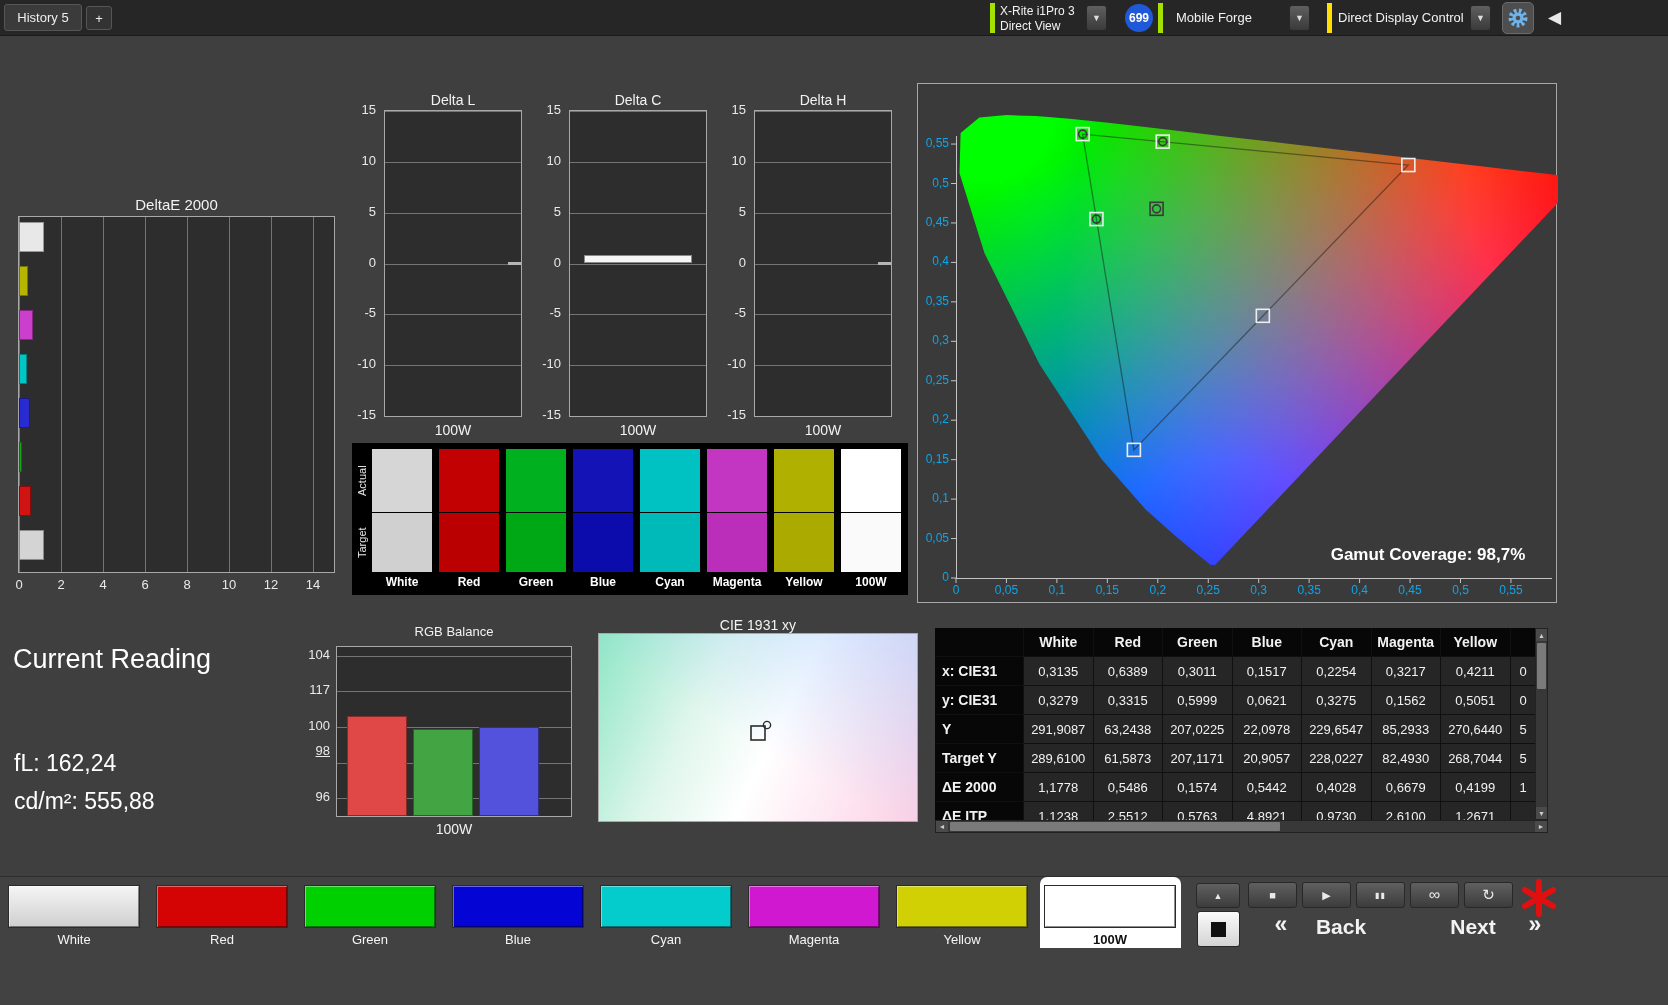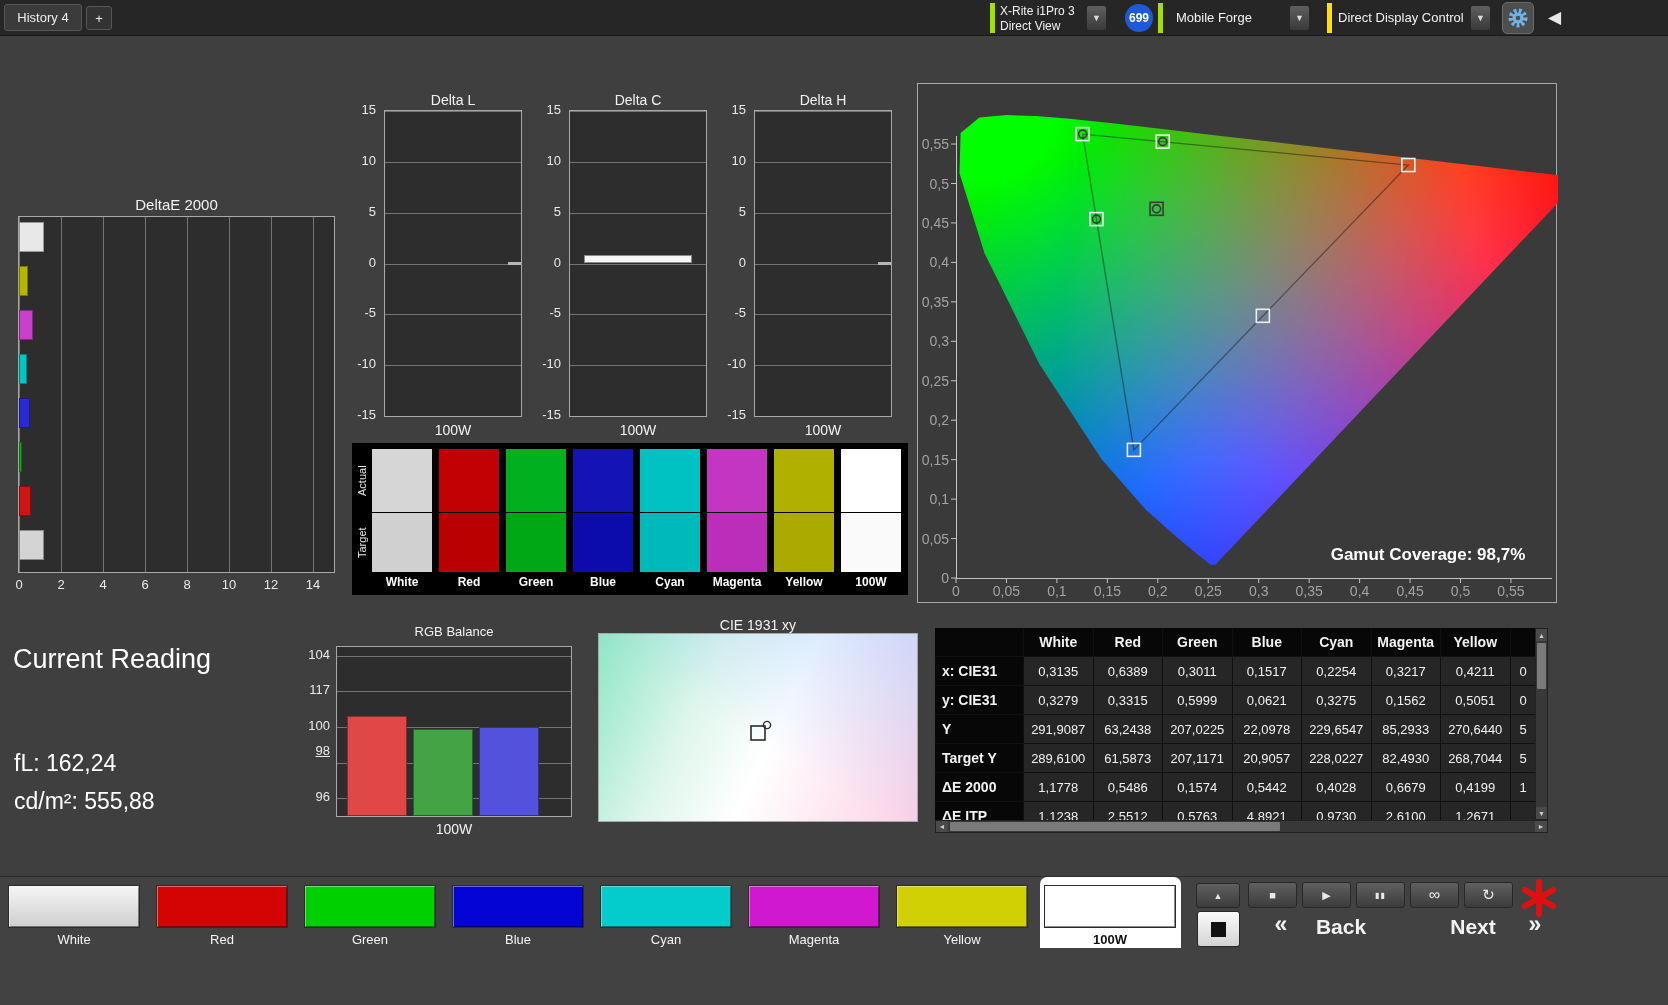--- a/index.html
+++ b/index.html
@@ -30,21 +30,21 @@
 .ylabels{position:absolute;width:36px}
 
 .compare{position:absolute;left:352px;top:443px;width:556px;height:152px;background:#000}
 .rot{position:absolute;left:3px;width:14px;color:#e8e8e8;font-size:11px;writing-mode:vertical-rl;transform:rotate(180deg);display:flex;align-items:center;justify-content:center}
 .cmp-swatch{position:absolute;width:60px}
 .cmp-label{position:absolute;width:60px;text-align:center;font-size:12px;font-weight:bold;color:#fff}
 
 .ciepanel{position:absolute;left:917px;top:83px;width:640px;height:520px;background:#3a3a3a;border:1px solid #a8a8a8}
 .cie-title{position:absolute;left:0;right:0;top:6px;text-align:center;font-size:13px;color:#f0f0f0}
 .coverage{position:absolute;left:390px;top:461px;width:240px;text-align:center;font-size:17px;font-weight:bold;color:#fff}
-.cielab{position:absolute;font-size:14px;color:#a3a3a3}
+.cielab{position:absolute;font-size:12px;color:#0ea5e9}
 
 .cie1931panel{position:absolute;left:0;top:16px;width:320px;height:189px;border:1px solid #a8a8a8;
  background:linear-gradient(to bottom left, rgba(150,195,255,.45), rgba(255,255,255,0) 55%),
  linear-gradient(115deg,#8fe6c6 0%,#dff6ec 32%,#ffffff 55%,#fcd0e4 100%)}
 
 .tablewrap{position:absolute;left:935px;top:628px;width:613px;height:205px}
 .tgrid{position:absolute;left:0;top:0;width:600px;height:192px;overflow:hidden;display:grid;grid-template-columns:89px repeat(7,69.5px) 26px;grid-auto-rows:29px;background:#101010}
 .cell{display:flex;align-items:center;justify-content:center;font-size:13px;border-right:1px solid #101010;border-bottom:1px solid #101010;color:#f2f2f2;white-space:nowrap;overflow:hidden}
 .cell.head{background:#070707;font-weight:bold;font-size:14px}
 .cell.rowlabel{background:#070707;font-weight:bold;font-size:14px;justify-content:flex-start;padding-left:7px}
@@ -61,21 +61,21 @@
 .navtext{position:absolute;font-size:21px;font-weight:bold;color:#f2f2f2;text-align:center}
 .reading{position:absolute;color:#fff;font-size:23px;white-space:nowrap}
 </style>
 </head>
 <body>
 
 <div class="app">
 
   <div class="topbar">
     <div class="tab" style="left:4px;width:78px">
-      <span>History 4</span>
+      <span>History 5</span>
     </div>
     <div class="tab" style="left:86px;width:26px;top:6px;height:24px;background:#333">
       <span>+</span>
     </div>
 
     <div class="stripe" style="left:990px;background:#a6e000"></div>
     <div class="ddtext" style="left:1000px;top:4px;font-size:12px">X-Rite i1Pro 3</div>
     <div class="ddtext" style="left:1000px;top:19px;font-size:12px">Direct View</div>
     <div class="ddbtn" style="left:1086px">
       <span>▼</span>

